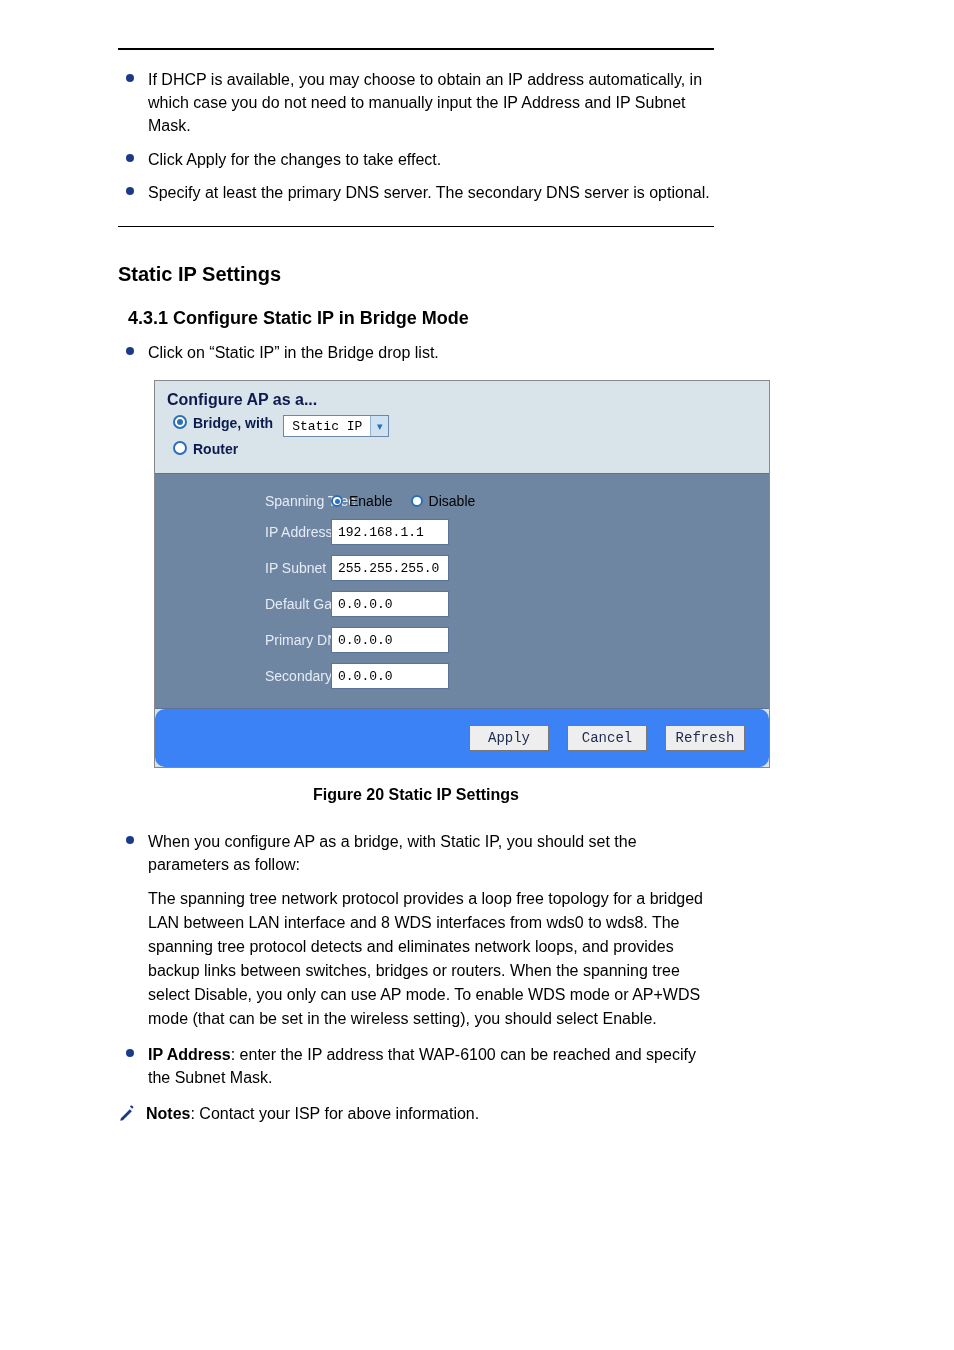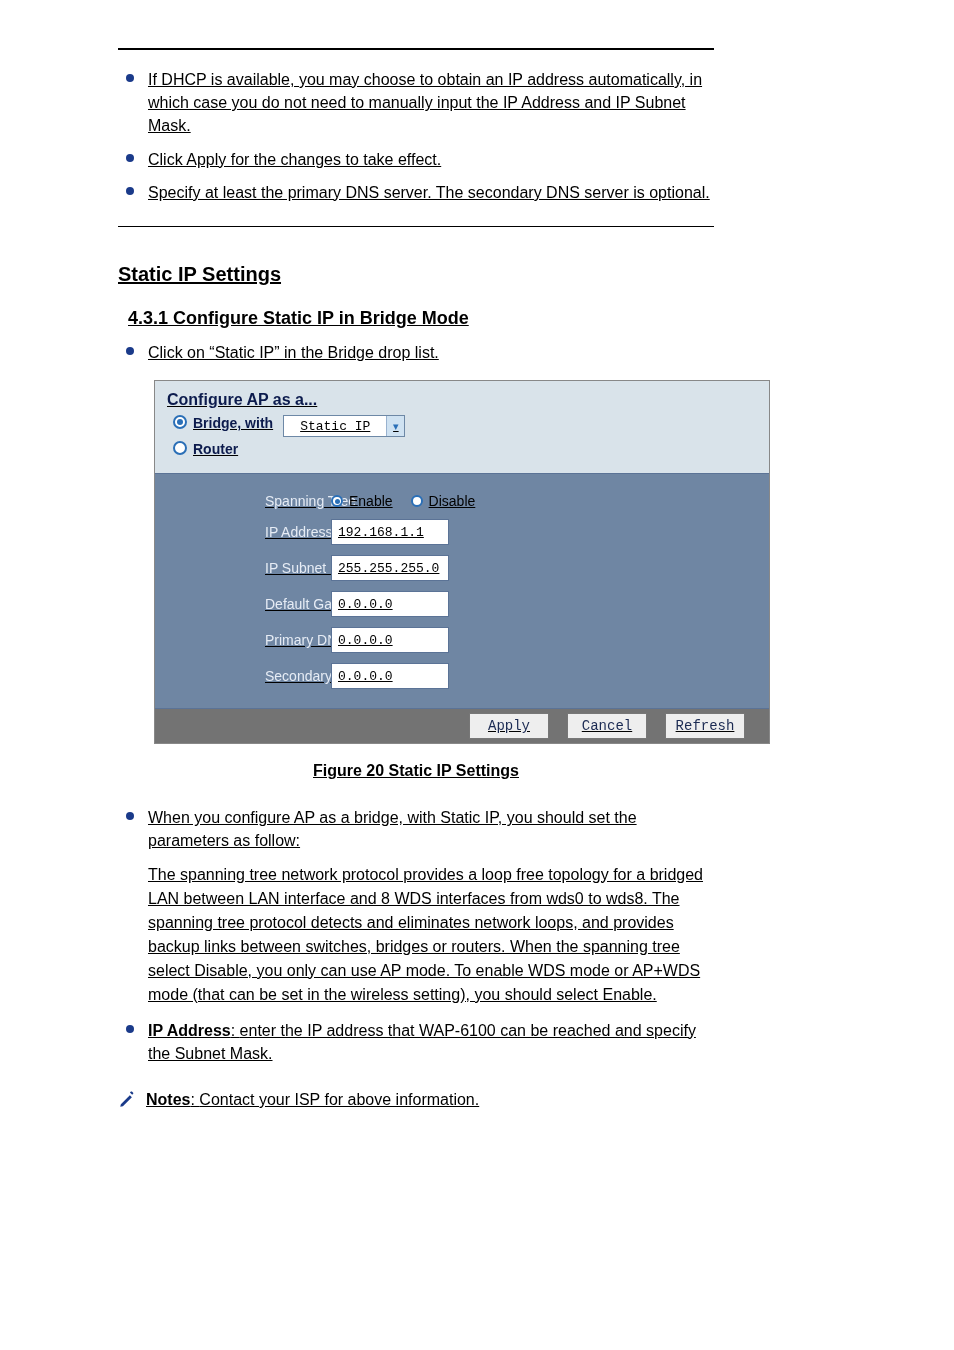--- a/index.html
+++ b/index.html
@@ -1,52 +1,52 @@
 <!DOCTYPE html>
 <html><head>
 <meta charset="utf-8">
 <style>
   * { box-sizing: border-box; margin: 0; padding: 0; }
   html, body { width: 954px; font-family: Arial, Helvetica, sans-serif; font-size: 16px; color: #000; background: #fff; }
-  .page { width: 800px; padding: 48px 86px 60px 118px; text-decoration: underline; }
+  .page { width: 800px; padding: 48px 86px 60px 118px; }
   .rule { border: 0; border-top: 2px solid #000; margin: 0 0 18px 0; width: 100%; }
   .rule.thin { border-top: 1px solid #000; }
   .section-heading { font-weight: 700; font-size: 20px; margin: 36px 0 14px 0; }
   .subheading { font-weight: 700; font-size: 18px; margin: 22px 0 12px 10px; }
   .bullet-list { list-style: none; padding-left: 4px; }
   .bullet-list li { position: relative; padding-left: 26px; margin-bottom: 10px; line-height: 1.45; }
   .bullet-list li::before { content: ""; position: absolute; left: 4px; top: 6px; width: 8px; height: 8px; background: #1a3a8a; border-radius: 50%; }
   .figure-caption { text-align: center; font-weight: 700; margin: 18px 0 26px 0; }
   .para { margin: 12px 0; line-height: 1.5; }
 
   
   .config-panel { margin: 16px 0 0 36px; width: 616px; border: 1px solid #888; background: #d9e3ea; font-size: 14px; color: #1b2a52; }
   .config-panel .top { padding: 10px 12px 12px 12px; }
   .cfg-title { font-weight: 700; font-size: 16px; color: #0c1b4d; margin-bottom: 6px; }
   .radio-row { display: flex; align-items: flex-start; gap: 6px; margin: 4px 0; padding-left: 6px; }
   .radio-dot { width: 14px; height: 14px; border: 2px solid #2a6fb7; border-radius: 50%; position: relative; background: #fff; }
   .radio-dot.sel::after { content: ""; position: absolute; inset: 2px; background: #2a6fb7; border-radius: 50%; }
   .radio-label { font-weight: 700; color: #0c1b4d; }
   .select-fake { display: inline-flex; align-items: center; background: #fff; border: 1px solid #6d88a6; margin-left: 4px; height: 22px; }
-  .select-fake .txt { padding: 0 16px; font-family: "Courier New", monospace; font-size: 13px; color: #000; }
+  .select-fake .txt { padding: 0 8px; font-family: "Courier New", monospace; font-size: 13px; color: #000; }
   .select-fake .dd { width: 18px; height: 100%; background: #cfe2f2; display: flex; align-items: center; justify-content: center; border-left: 1px solid #99b2cf; color: #2a6fb7; font-size: 11px; }
   .rows { border-top: 1px solid #5b7396; border-bottom: 1px solid #5b7396; background: #6f86a3; padding: 14px 0; }
   .frow { display: flex; align-items: center; gap: 16px; padding: 5px 0; }
   .flabel { width: 160px; padding-left: 110px; color: #e6ecf5; white-space: nowrap; }
   .fval { color: #000000; }
   .txt-inp { width: 118px; height: 22px; border: 1px solid #5b7396; background: #fff; color: #000; padding: 12px 6px; font-family: "Courier New", monospace; font-size: 13px; }
   .radgrp { display: flex; align-items: center; gap: 6px; }
   .rb { width: 12px; height: 12px; border: 2px solid #2a6fb7; border-radius: 50%; background: #fff; position: relative; }
   .rb.sel::after { content: ""; position: absolute; inset: 1.5px; background: #2a6fb7; border-radius: 50%; }
-  .btnbar { display: flex; justify-content: flex-end; gap: 18px; padding: 4px 24px; background: #737373; }
+  .btnbar { display: flex; justify-content: flex-end; gap: 18px; padding: 16px 24px; background: #3b82f6; border-radius: 10px; }
   .btn { min-width: 80px; height: 26px; border: 1px solid #777; background: #eee; font-family: "Courier New", monospace; font-size: 14px; text-align: center; line-height: 24px; }
 
   
   .lead { font-weight: 700; }
-  .note-row { display: flex; align-items: flex-start; gap: 10px; margin-top: 26px; }
+  .note-row { display: flex; align-items: flex-start; gap: 10px; margin-top: 16px; }
   .pencil { width: 18px; height: 18px; flex: 0 0 18px; }
 </style>
 </head>
 <body>
 <div class="page">
 
 <hr class="rule">
 
 <ul class="bullet-list">
   <li><span>If DHCP is available, you may choose to obtain an IP address automatically, in which case you do not need to manually input the IP Address and IP Subnet Mask.</span></li>

